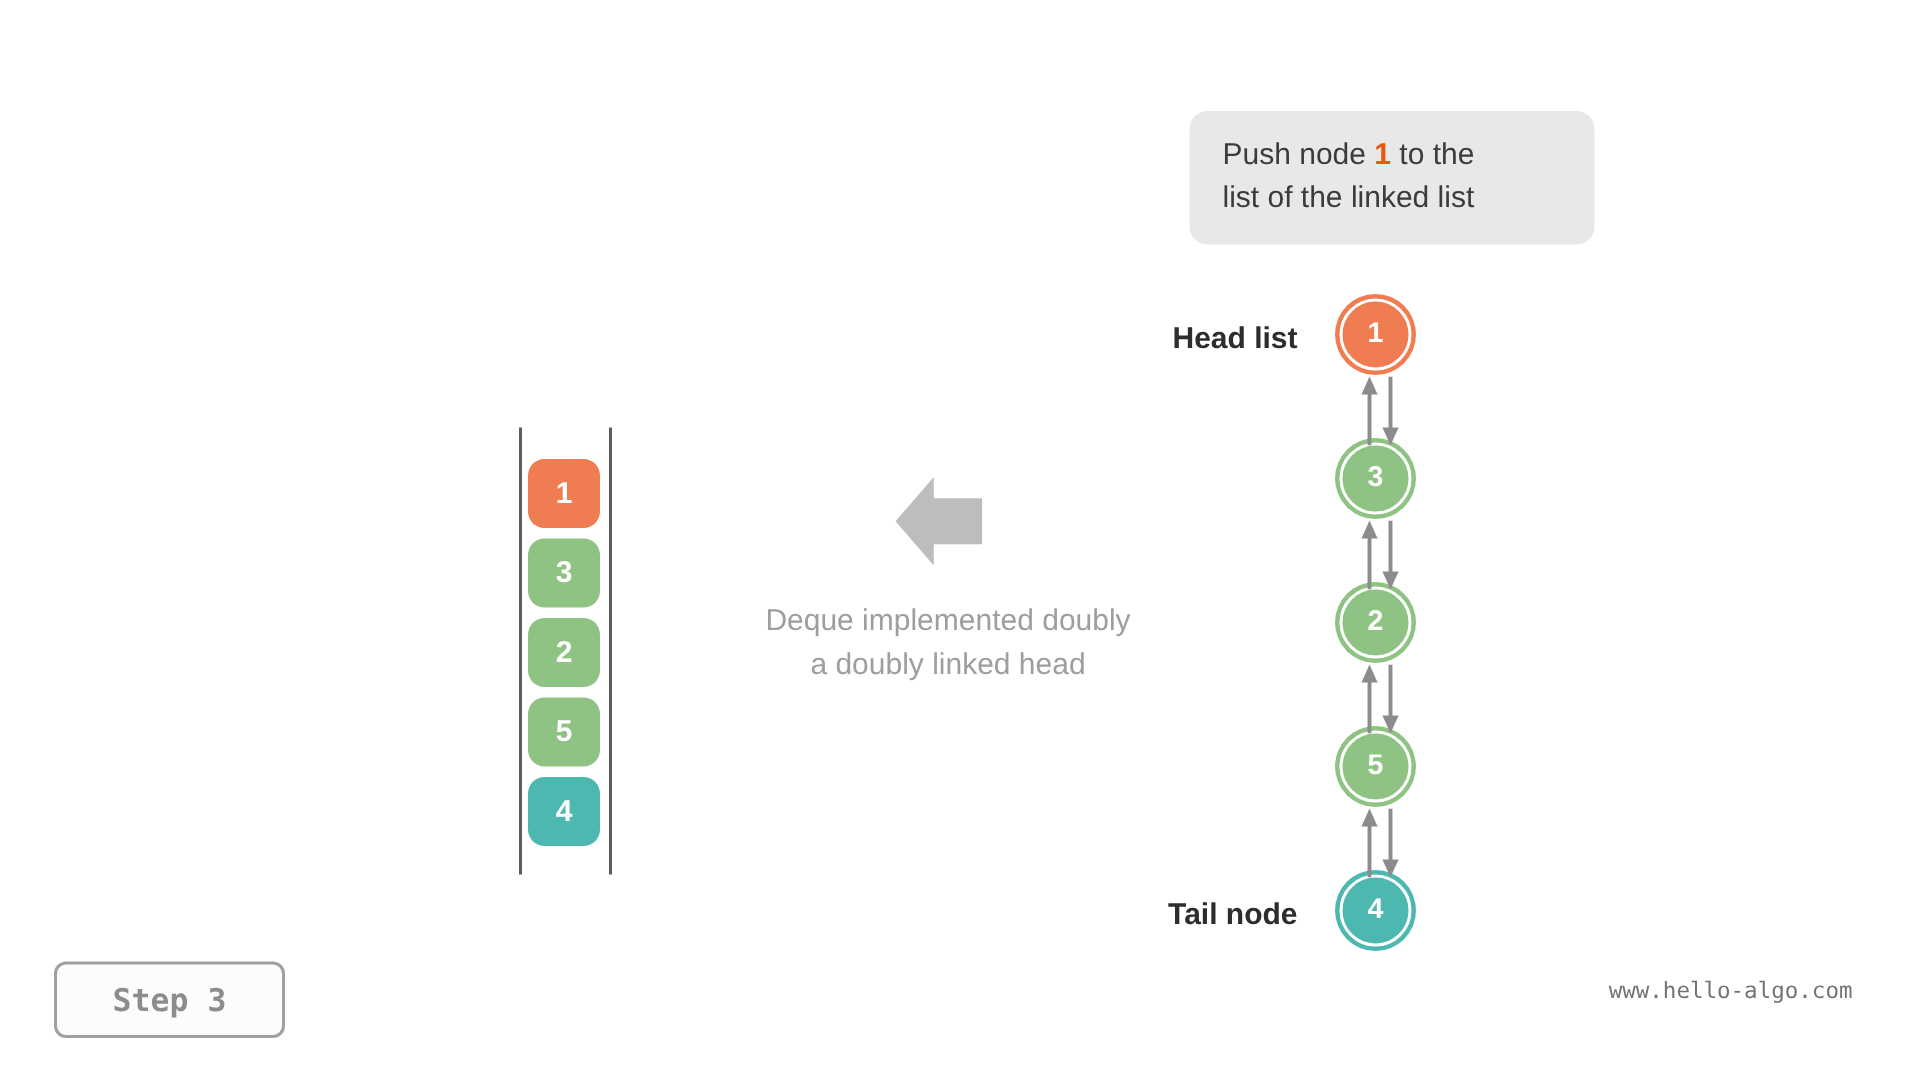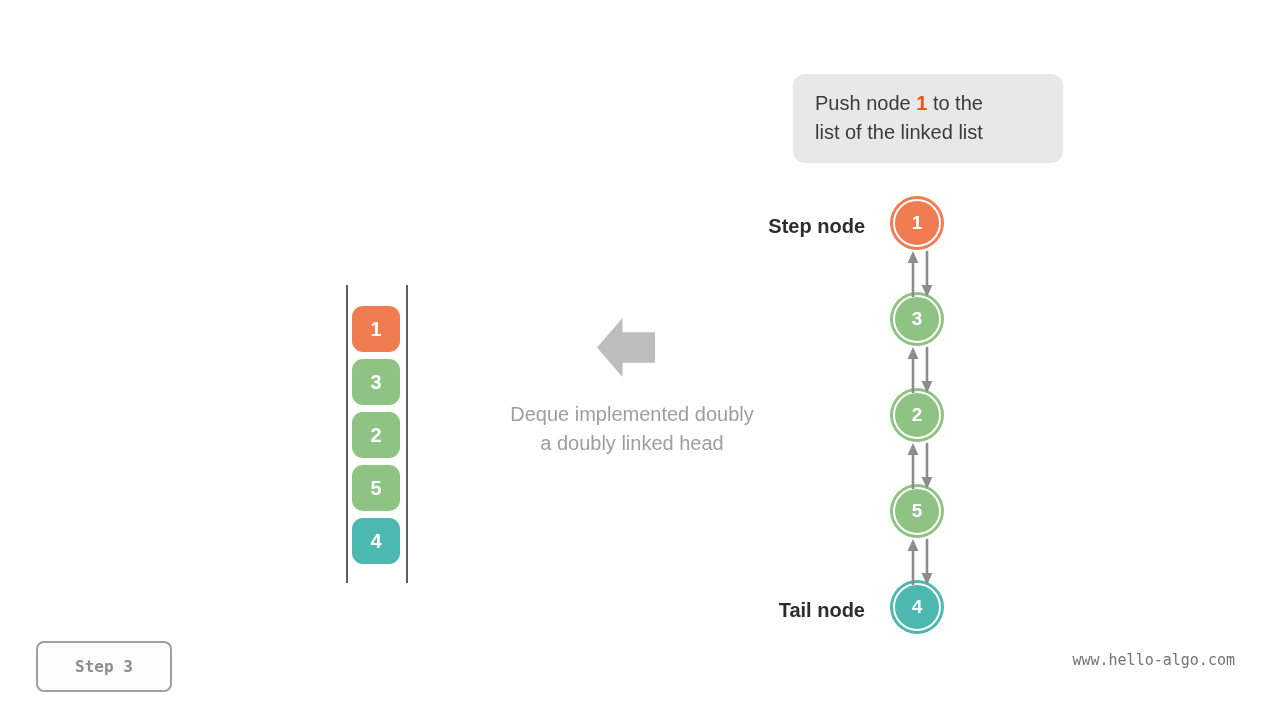--- a/index.html
+++ b/index.html
@@ -59,26 +59,26 @@
   }
   .connector{position:absolute;left:905px;}
   .connector line{stroke:#8c8c8c;stroke-width:2.6;}
   .connector polygon{fill:#8c8c8c;}
   .side-label{
     position:absolute;left:640px;width:225px;text-align:right;
     font-size:20px;line-height:24px;font-weight:700;color:#2d2d2d;
   }
   
   .step-badge{
-    position:absolute;left:36px;top:641px;width:136px;height:51px;
+    position:absolute;left:36px;top:641px;width:154px;height:51px;
     background:#fcfcfc;border:2px solid #a0a0a0;border-radius:8px;
     box-sizing:border-box;
     display:flex;align-items:center;justify-content:center;
     font-family:"DejaVu Sans Mono", monospace;
-    font-size:16px;font-weight:700;color:#8c8c8c;
+    font-size:21px;font-weight:700;color:#8c8c8c;
   }
   
   .watermark{
     position:absolute;right:45px;top:651px;
     font-family:"DejaVu Sans Mono", monospace;
     font-size:15px;color:#737373;
   }
 </style>
 </head>
 <body>
@@ -109,21 +109,21 @@
   <div class="cell" style="top: 518px; --c: #4DB8AF;">
       <span>4</span>
     </div>
 
   <div class="big-arrow"></div>
   <div class="caption">
     <span>Deque implemented doubly</span><br>
     <span>a doubly linked head</span>
   </div>
 
-  <div class="side-label" style="top:214px">Step node</div>
+  <div class="side-label" style="top:214px">Head list</div>
   <div class="side-label" style="top:598px">Tail node</div>
 
   <div class="node" style="top: 199px; --c: #F07C52;">
       <span>1</span>
     </div>
   <div class="node" style="top: 295px; --c: #8FC383;">
       <span>3</span>
     </div>
   <div class="node" style="top: 391px; --c: #8FC383;">
       <span>2</span>

